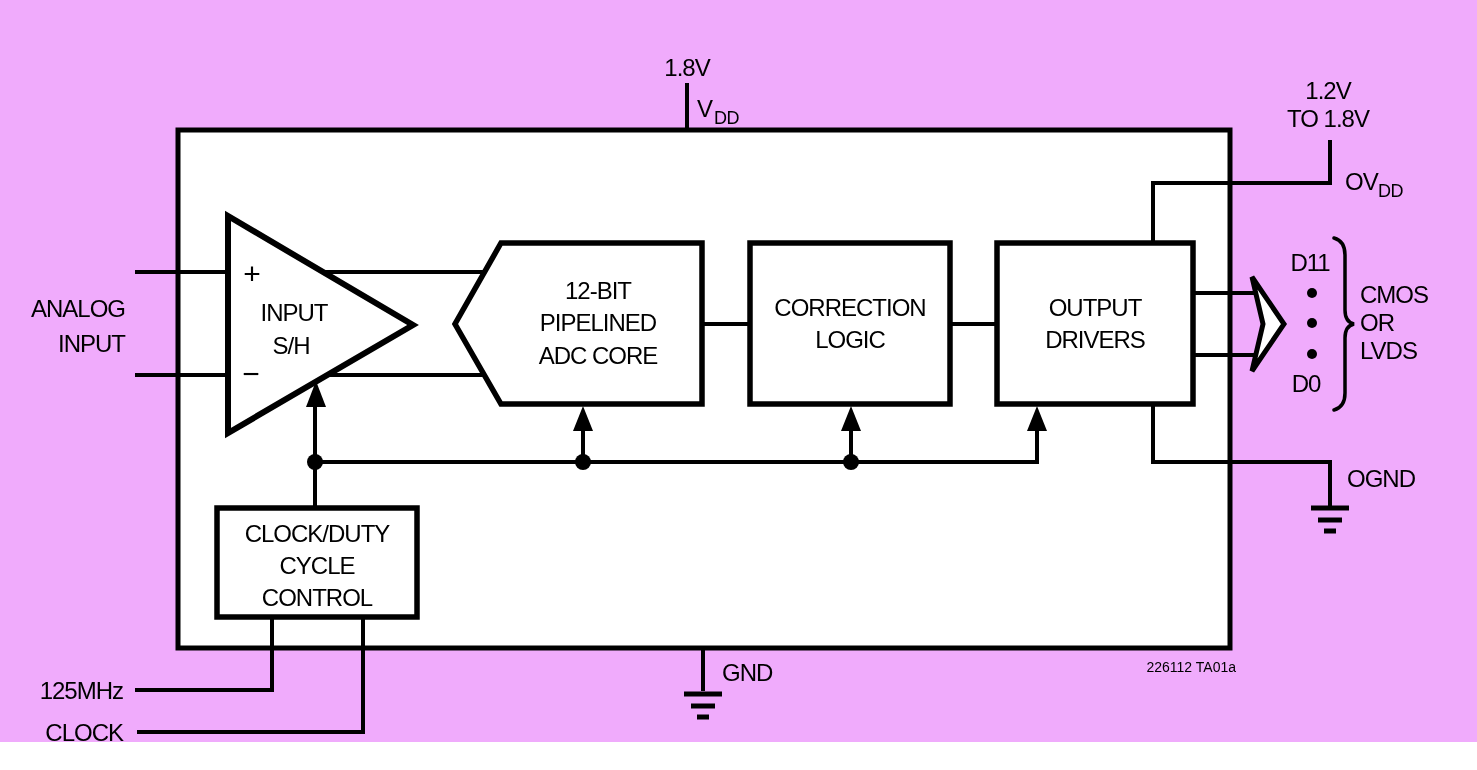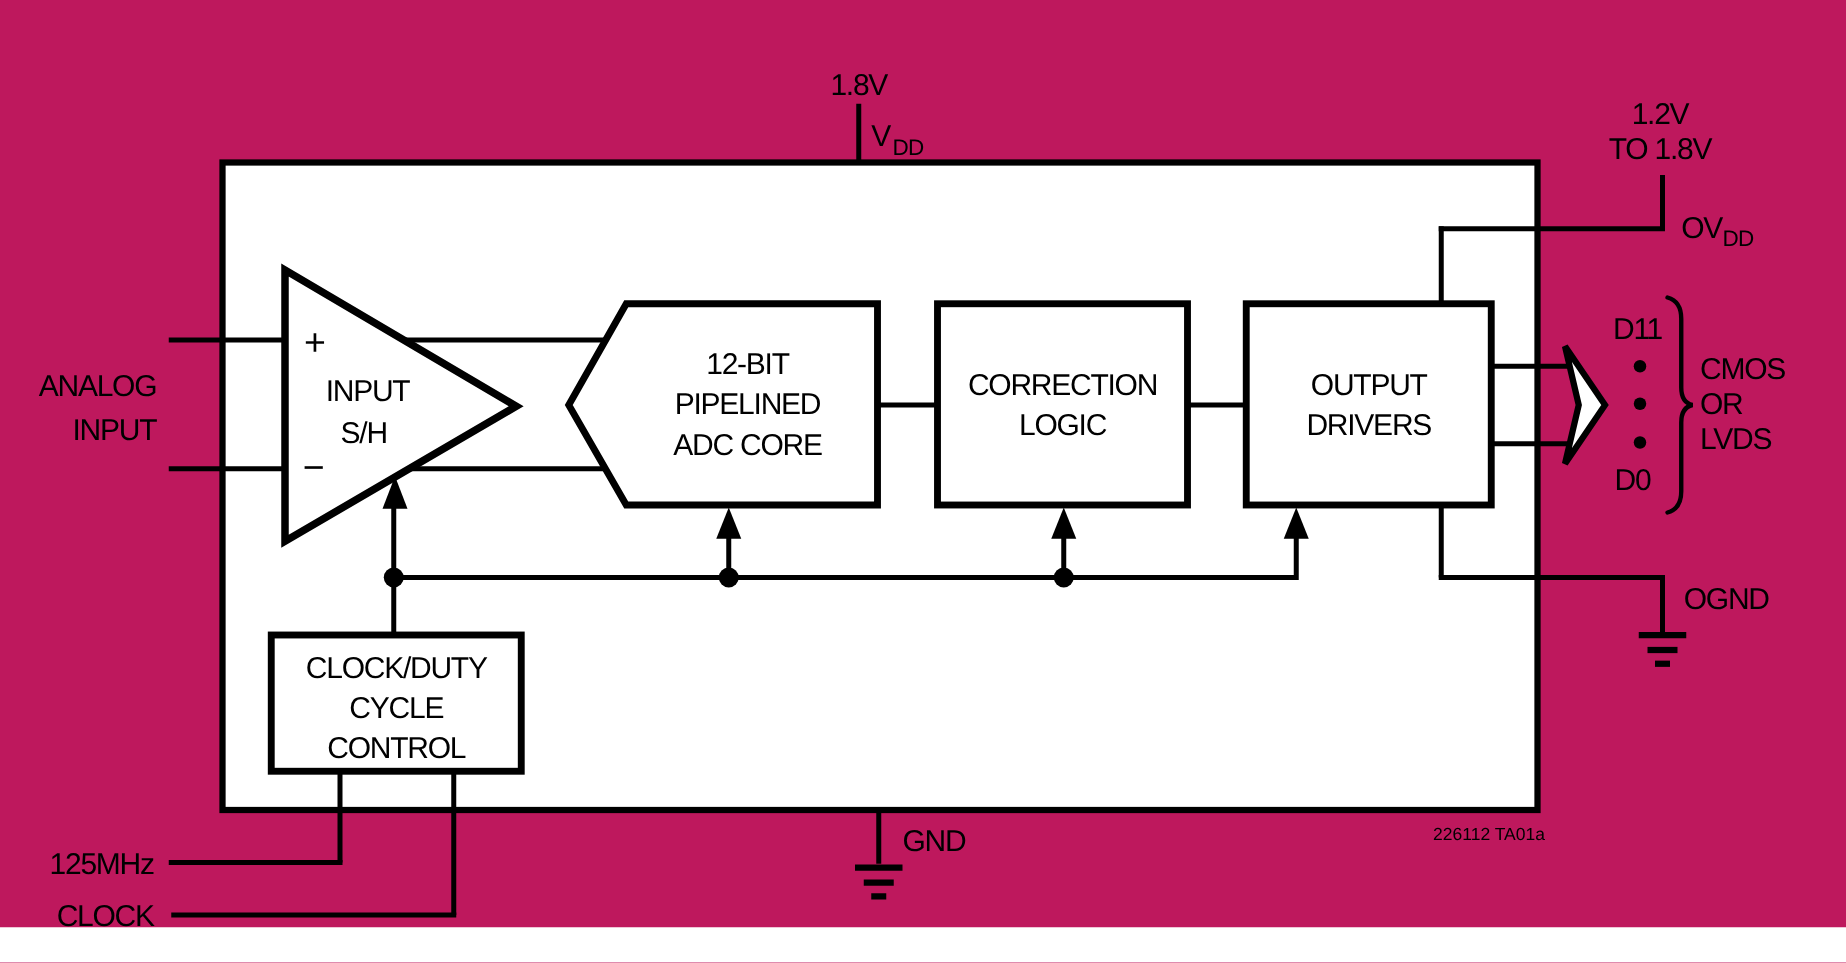--- a/index.html
+++ b/index.html
@@ -1,16 +1,16 @@
 <!DOCTYPE html>
 <html><head>
 <meta charset="utf-8">
 <style>
   html,body{margin:0;padding:0;background:#ffffff;}
-  .stage{width:1477px;height:742px;position:relative;background:#be185d;}
+  .stage{width:1477px;height:742px;position:relative;background:#f0abfc;}
   svg{display:block;}
   text{font-family:"Liberation Sans","DejaVu Sans",sans-serif;fill:#000;letter-spacing:-1px;}
   .lbl{font-size:24px;}
   .sub{font-size:18px;letter-spacing:-0.5px;}
   .sign{font-size:30px;letter-spacing:0;}
   .tiny{font-size:14px;letter-spacing:0;}
   .wire{stroke:#000;stroke-width:4;fill:none;}
   .thick{stroke:#000;stroke-width:5;fill:#fff;}
   .blk{stroke:#000;stroke-width:5.5;fill:#fff;}
   .gbar{stroke:#000;stroke-width:5;fill:none;}

